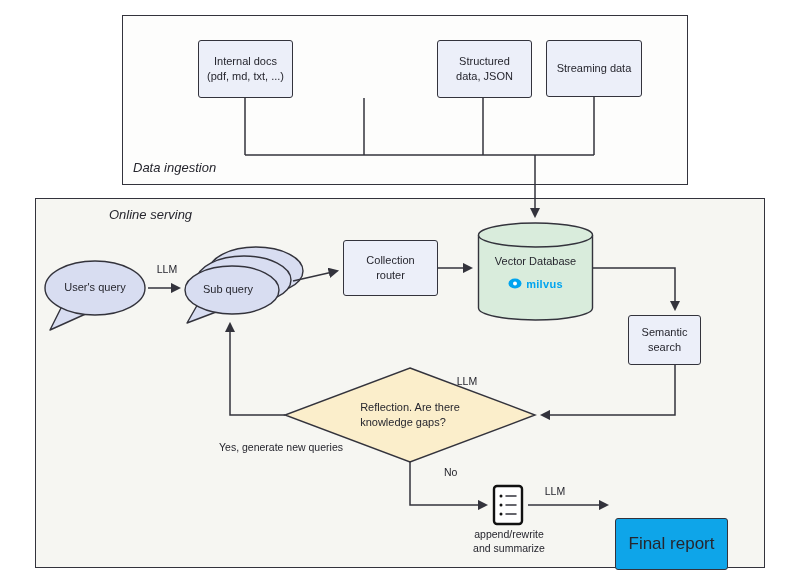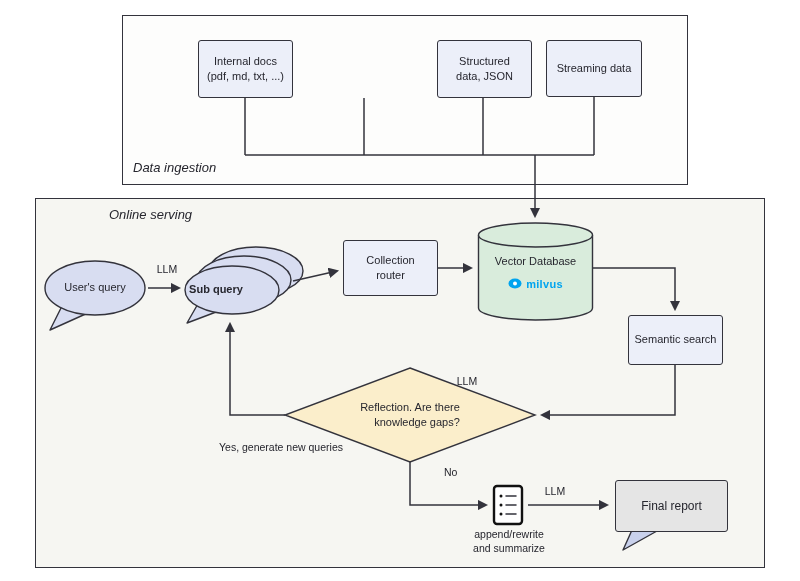--- a/index.html
+++ b/index.html
@@ -12,24 +12,24 @@
   .serving-box  { left:35px;  top:198px; width:730px; height:370px; background:#f6f6f2; }
 
   .container-label { position:absolute; z-index:4; font-style:italic; font-size:13px; color:#26262e; }
 
   svg.wires { position:absolute; left:0; top:0; width:800px; height:581px; z-index:2; }
   svg.wires line, svg.wires polyline { stroke:#33333c; stroke-width:1.5; fill:none; }
 
   .node { position:absolute; z-index:3; border:1.4px solid #33333c; border-radius:3px;
           background:#eceff9; display:flex; align-items:center; justify-content:center;
           text-align:center; font-size:11px; line-height:1.4; color:#26262e; }
-  .report-node { background:#e5e5e5; font-size:12px; }
+  .report-node { background:#0ea5e9; font-size:17px;margin-top:38px; }
 
   .shape-label { position:absolute; z-index:3; display:flex; align-items:center; justify-content:center;
-                 text-align:right; font-size:11px; line-height:1.4; color:#26262e; pointer-events:none; }
+                 text-align:left; font-size:11px; line-height:1.4; color:#26262e; pointer-events:none; }
   .small-label { position:absolute; z-index:3; font-size:10.5px; color:#26262e; text-align:center; line-height:1.35; }
   .pre { white-space:pre-line; }
 
   .milvus-row { position:absolute; z-index:3; display:flex; align-items:flex-start; justify-content:center; gap:4px; }
   .milvus-word { font-size:11px; font-weight:bold; color:#00a4ef; letter-spacing:0.3px; }
 </style>
 </head>
 <body>
 
 <div class="canvas">
@@ -98,25 +98,25 @@
   </svg>
 
   <div class="node pre" style="left:198px; top:40px; width:95px; height:58px;">Internal docs
 (pdf, md, txt, ...)</div>
   <div class="node pre" style="left:437px; top:40px; width:95px; height:58px;">Structured
 data, JSON</div>
   <div class="node" style="left:546px; top:40px; width:96px; height:57px;">Streaming data</div>
 
   <div class="node pre" style="left:343px; top:240px; width:95px; height:56px;">Collection
 router</div>
-  <div class="node" style="left:628px; top:315px; width:95px; height:50px;">Semantic search</div>
+  <div class="node" style="left:628px; top:315px; width:73px; height:50px;">Semantic search</div>
   <div class="node report-node" style="left:615px; top:480px; width:113px; height:52px;">Final report</div>
 
   <div class="shape-label" style="left:45px; top:264px; width:100px; height:48px;">User's query</div>
-  <div class="shape-label" style="left:174px; top:270px; width:84px; height:40px;font-weight:bold;">Sub query</div>
+  <div class="shape-label" style="left:186px; top:270px; width:84px; height:40px;">Sub query</div>
   <div class="shape-label" style="left:479px; top:254px; width:113px; height:16px;">Vector Database</div>
 
   <div class="milvus-row" style="left:479px; top:278px; width:113px; height:16px;">
     <svg width="14" height="11">
       <ellipse cx="7" cy="5.5" rx="6.5" ry="5" fill="#00a4ef"></ellipse>
       <circle cx="7" cy="5.5" r="2" fill="#ffffff"></circle>
     </svg>
     <span class="milvus-word">milvus</span>
   </div>
 

